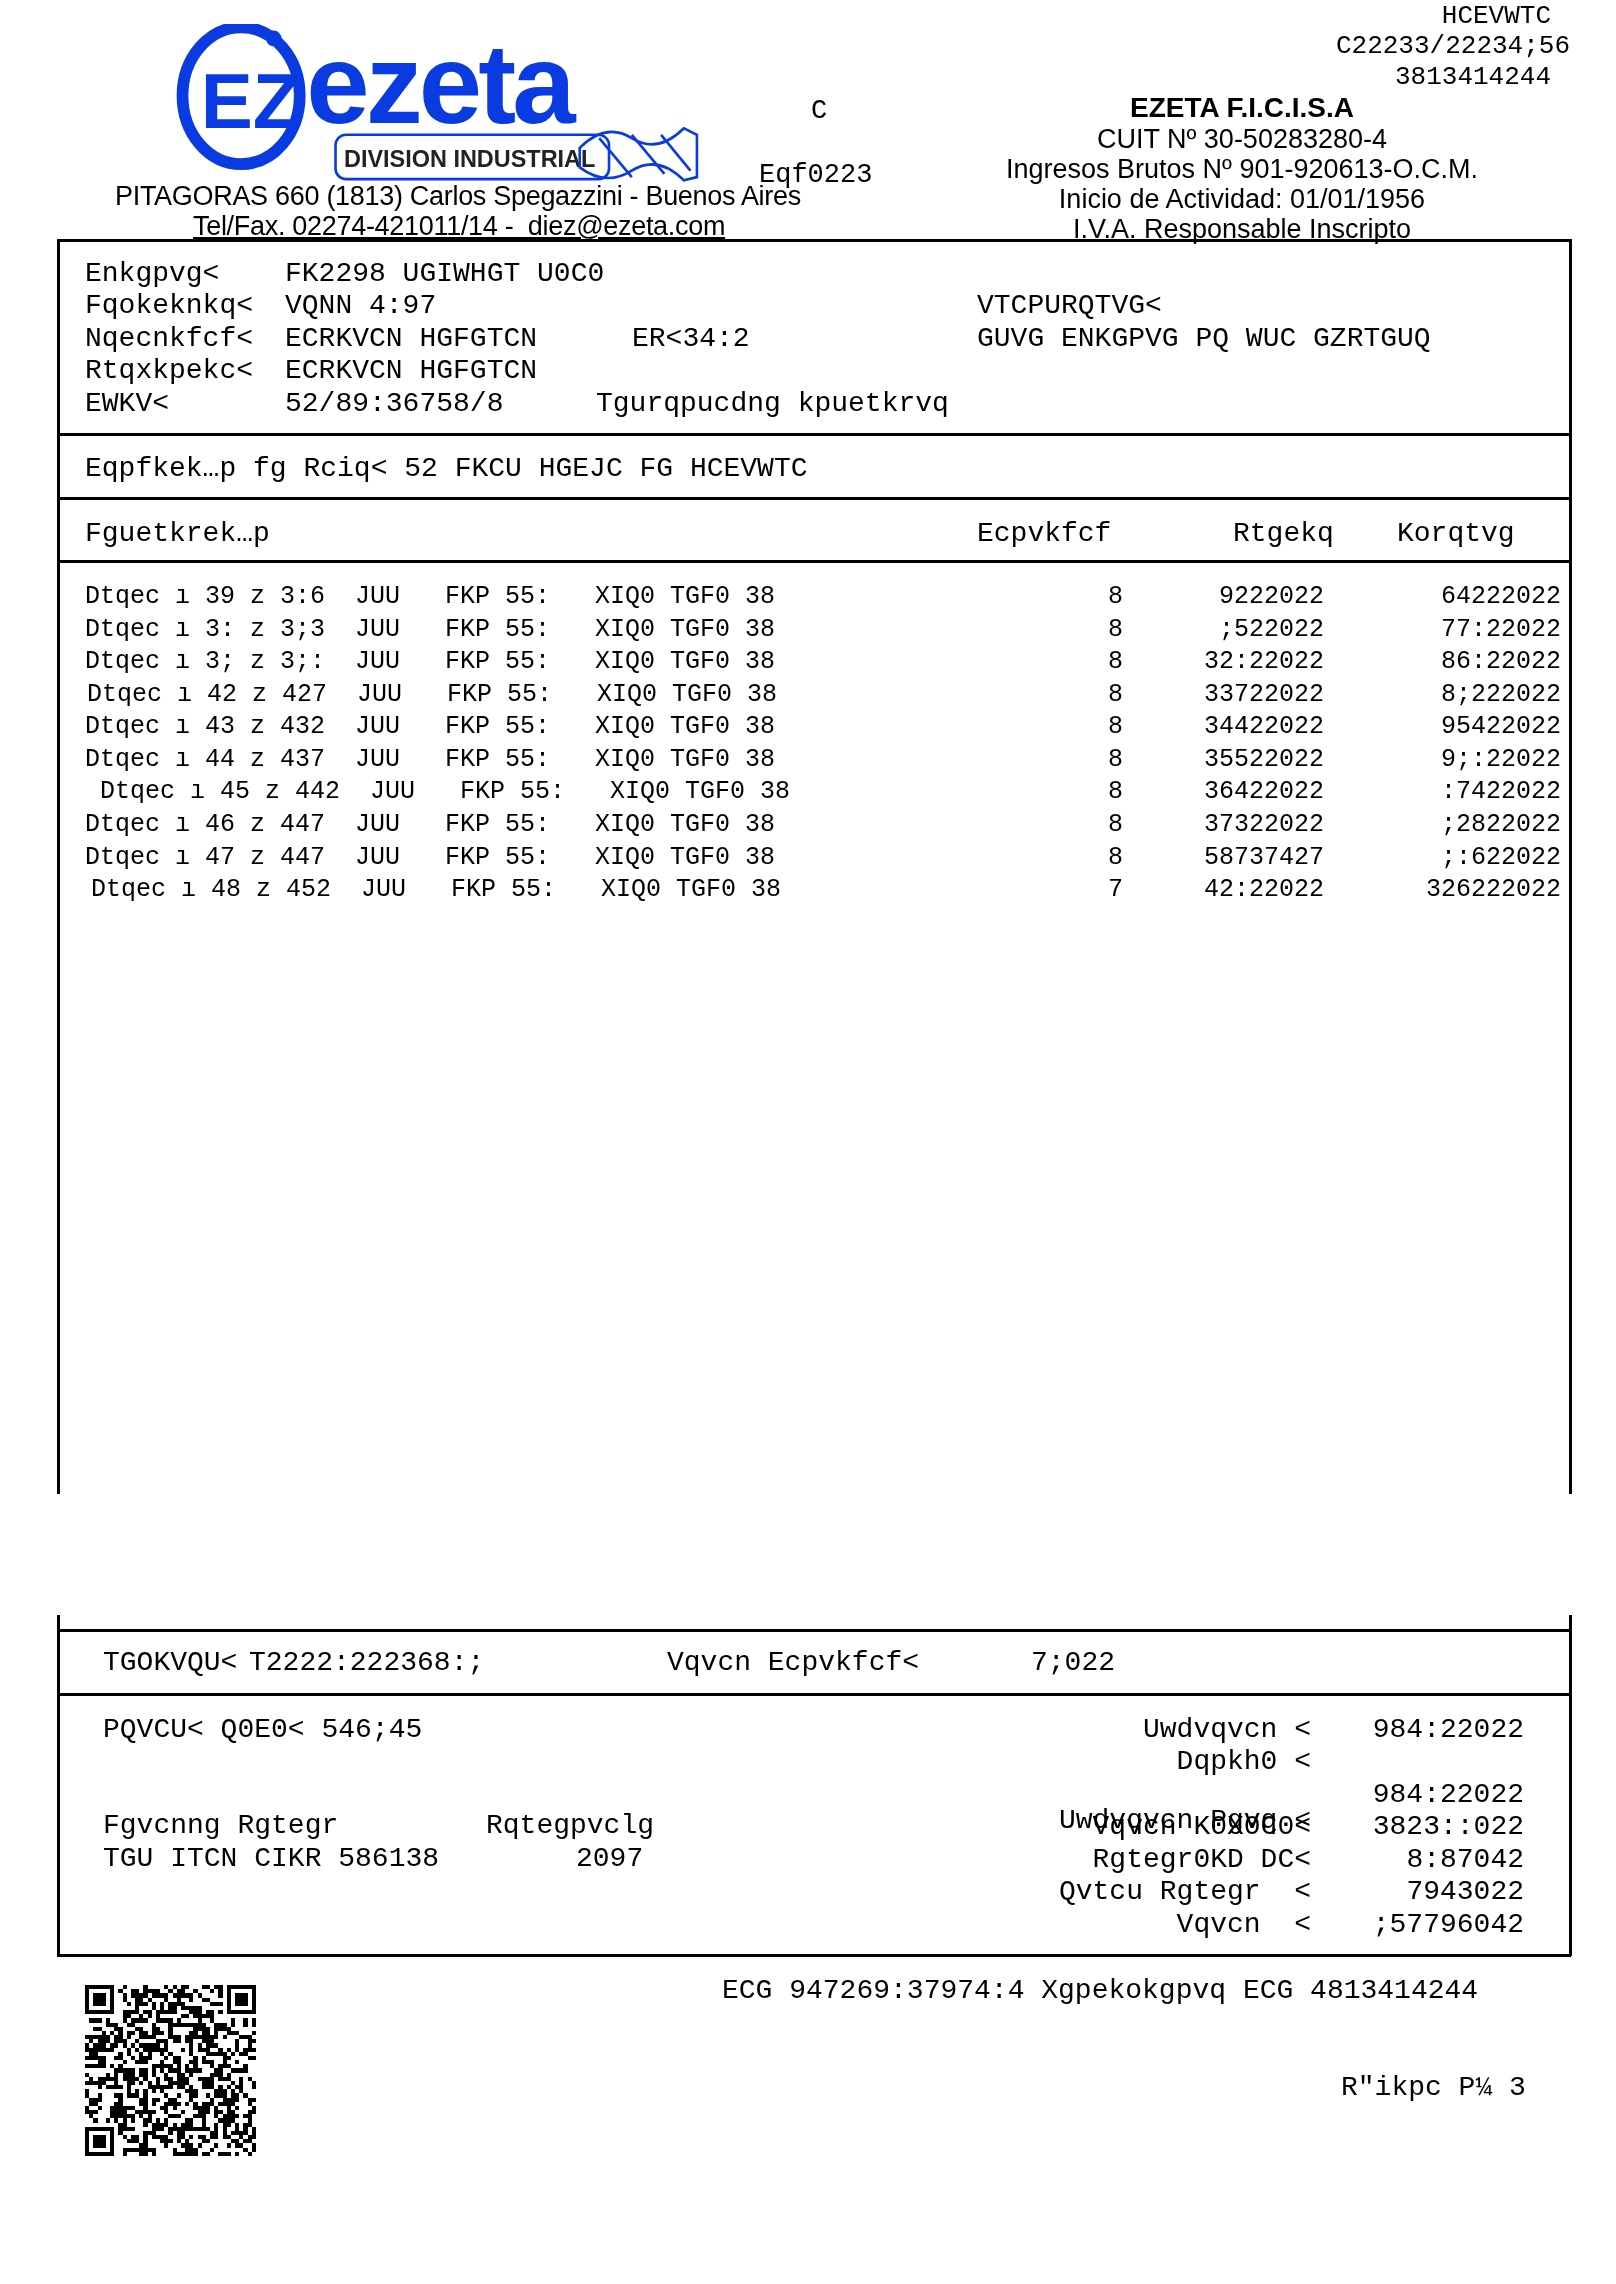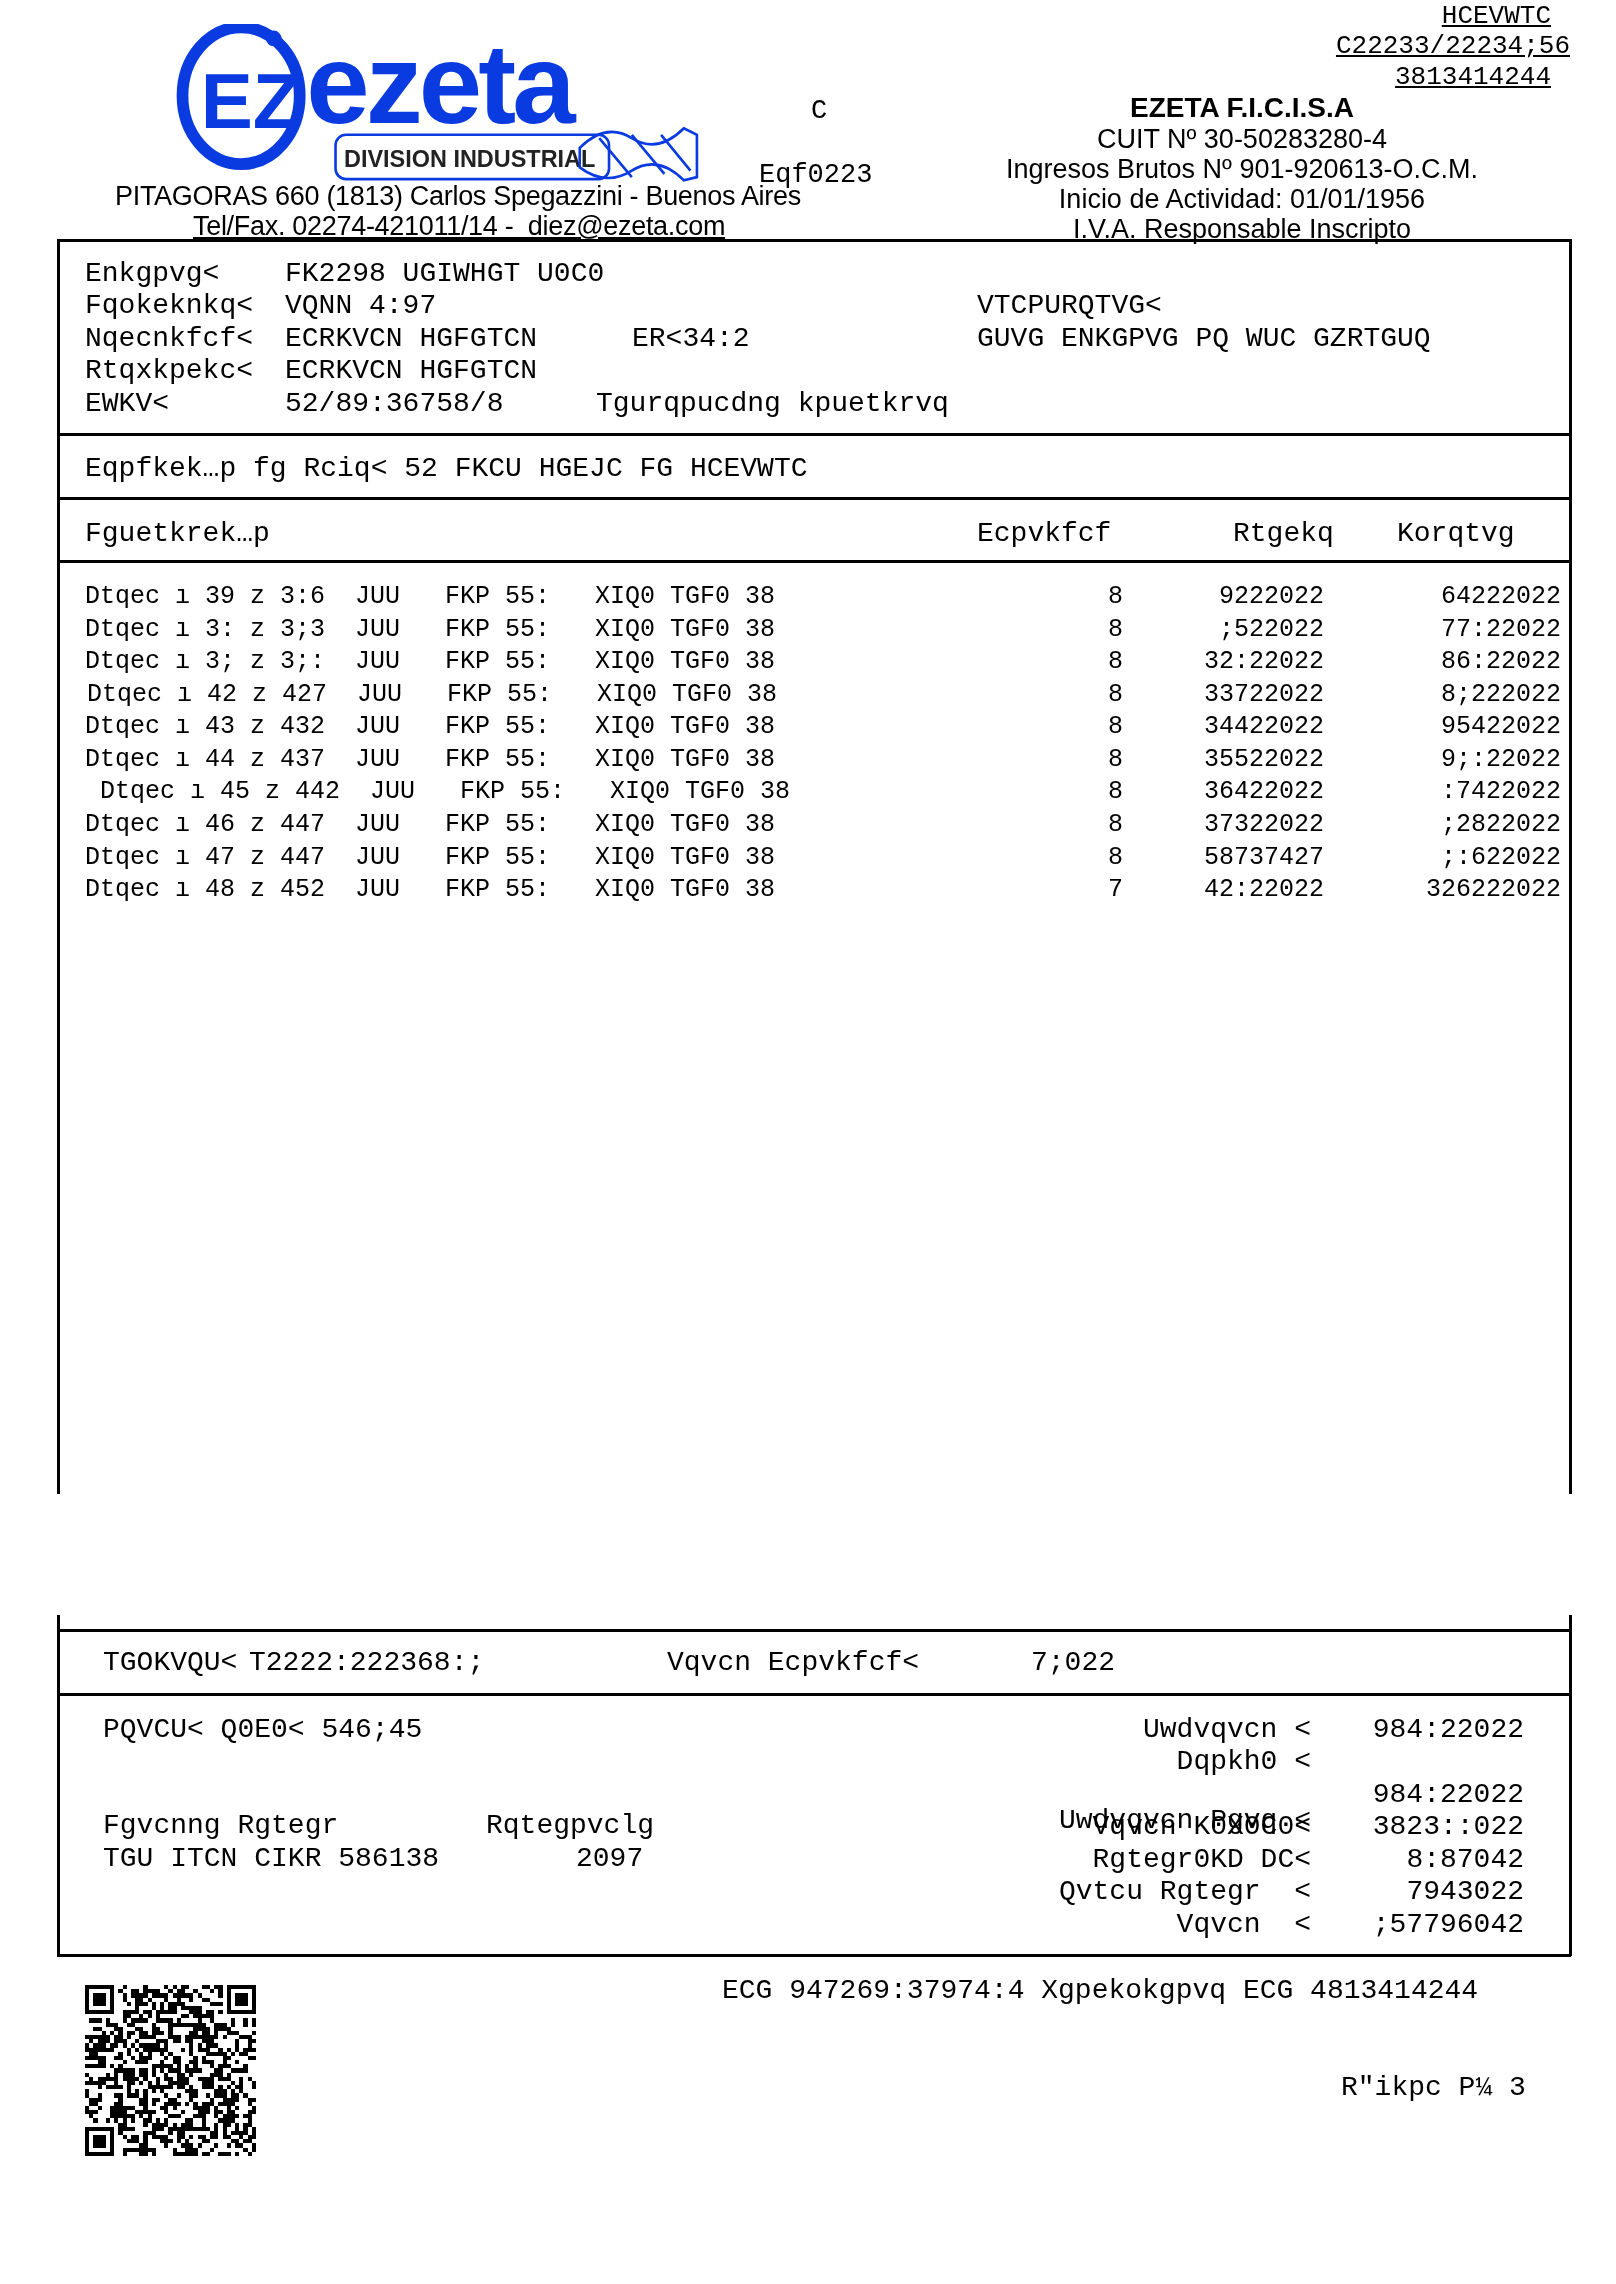--- a/index.html
+++ b/index.html
@@ -2,21 +2,21 @@
 <html style="font-size:10.4px"><head>
 <meta charset="utf-8">
 <style>
   html, body { margin:0; padding:0; background:#ffffff; }
   body { width:1616px; height:2284px; position:relative; overflow:hidden; color:#000; }
   .mono { font-family: "Liberation Mono", "DejaVu Sans Mono", monospace; }
   .sans { font-family: "Liberation Sans", "DejaVu Sans", sans-serif; }
   .abs { position:absolute; white-space:pre; }
 
   
-  .doc-code { font-size:26px; line-height:33px; text-align:right;text-decoration:underline; }
+  .doc-code { font-size:26px; line-height:33px; text-align:right; }
 
   
   #logo { position:absolute; left:176px; top:23.5px; width:560px; height:163px; }
 
   .addr { font-size:27px; line-height:30px; letter-spacing:-0.3px; }
   .company-block { position:absolute; left:991px; top:91px; width:502px; text-align:center; }
   .company-name { font-size:28px; font-weight:bold; line-height:33px; }
   .company-line { font-size:27px; line-height:30px; }
 
   
@@ -147,21 +147,21 @@
       <div class="abs mono row-txt right" style="left:1147px;width:177px;top:808px;">37322022</div>
       <div class="abs mono row-txt right" style="left:1342px;width:219px;top:808px;">;2822022</div>
     </div>
     <div>
       <div class="abs mono row-txt" style="left:85px;top:841px;">Dtqec ı 47 z 447  JUU   FKP 55:   XIQ0 TGF0 38</div>
       <div class="abs mono row-txt right" style="left:1043px;width:80px;top:841px;">8</div>
       <div class="abs mono row-txt right" style="left:1147px;width:177px;top:841px;">58737427</div>
       <div class="abs mono row-txt right" style="left:1342px;width:219px;top:841px;">;:622022</div>
     </div>
     <div>
-      <div class="abs mono row-txt" style="left:85px;top:873px;text-align:right;">Dtqec ı 48 z 452  JUU   FKP 55:   XIQ0 TGF0 38</div>
+      <div class="abs mono row-txt" style="left:91px;top:873px;text-align:right;">Dtqec ı 48 z 452  JUU   FKP 55:   XIQ0 TGF0 38</div>
       <div class="abs mono row-txt right" style="left:1043px;width:80px;top:873px;">7</div>
       <div class="abs mono row-txt right" style="left:1147px;width:177px;top:873px;">42:22022</div>
       <div class="abs mono row-txt right" style="left:1342px;width:219px;top:873px;">326222022</div>
     </div>
   </div>
 
 <div class="line-v" style="left:57px; top:1615px; height:341px;"></div>
 <div class="line-v" style="left:1569px; top:1615px; height:341px;"></div>
 <div class="line-h" style="left:57px; top:1629px; width:1514px;"></div>
 <div class="line-h" style="left:57px; top:1693px; width:1514px;"></div>

